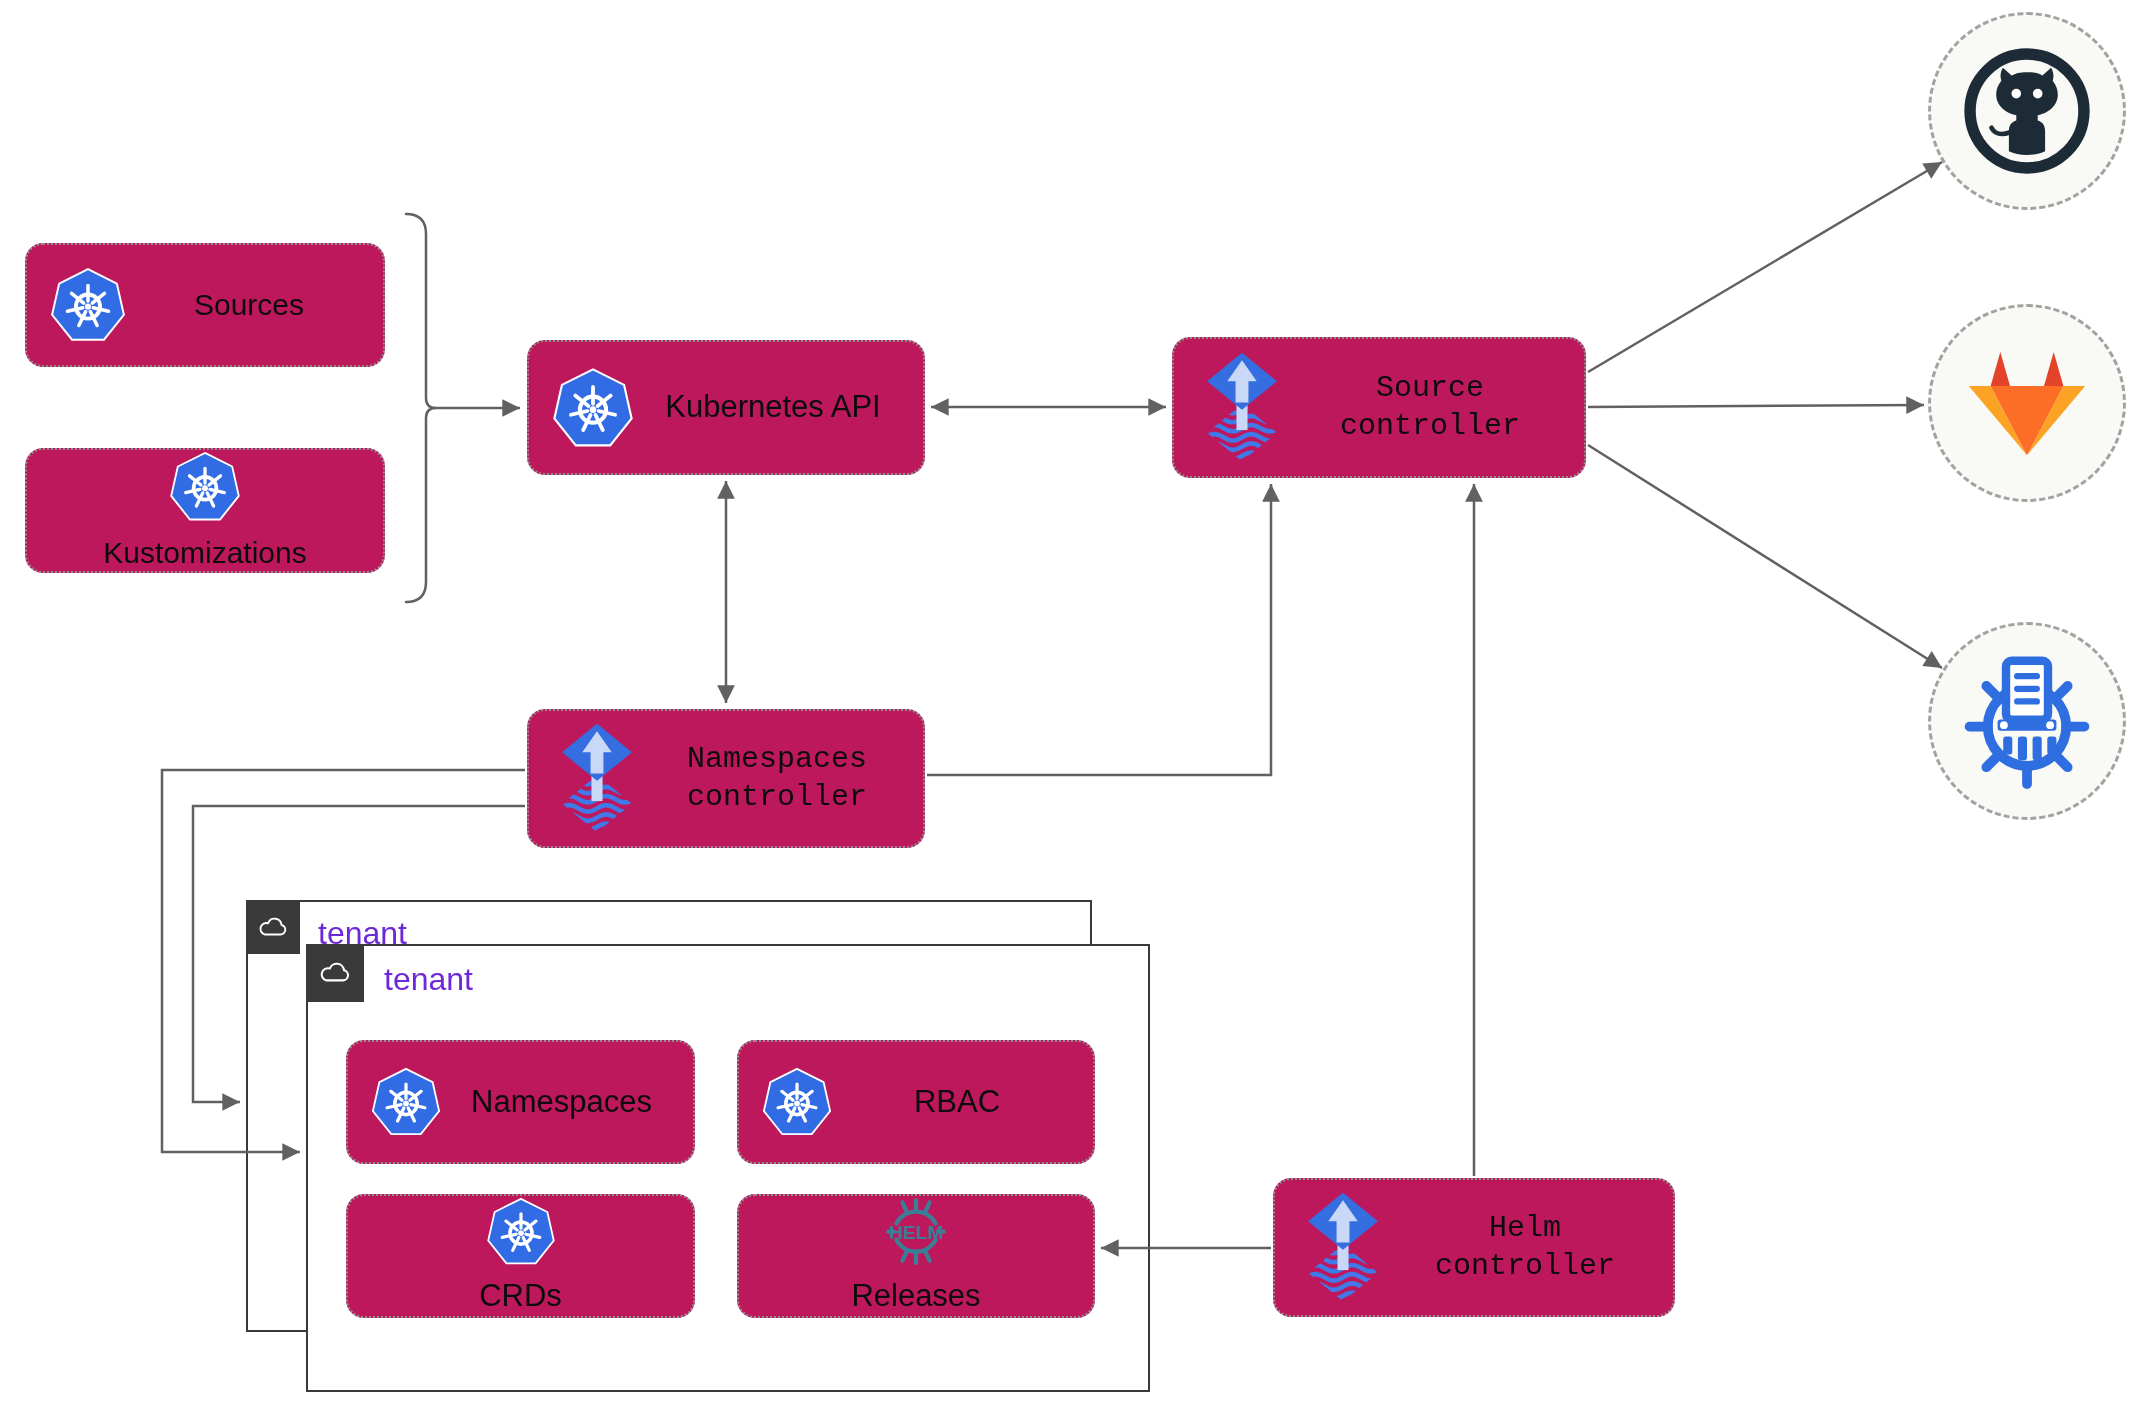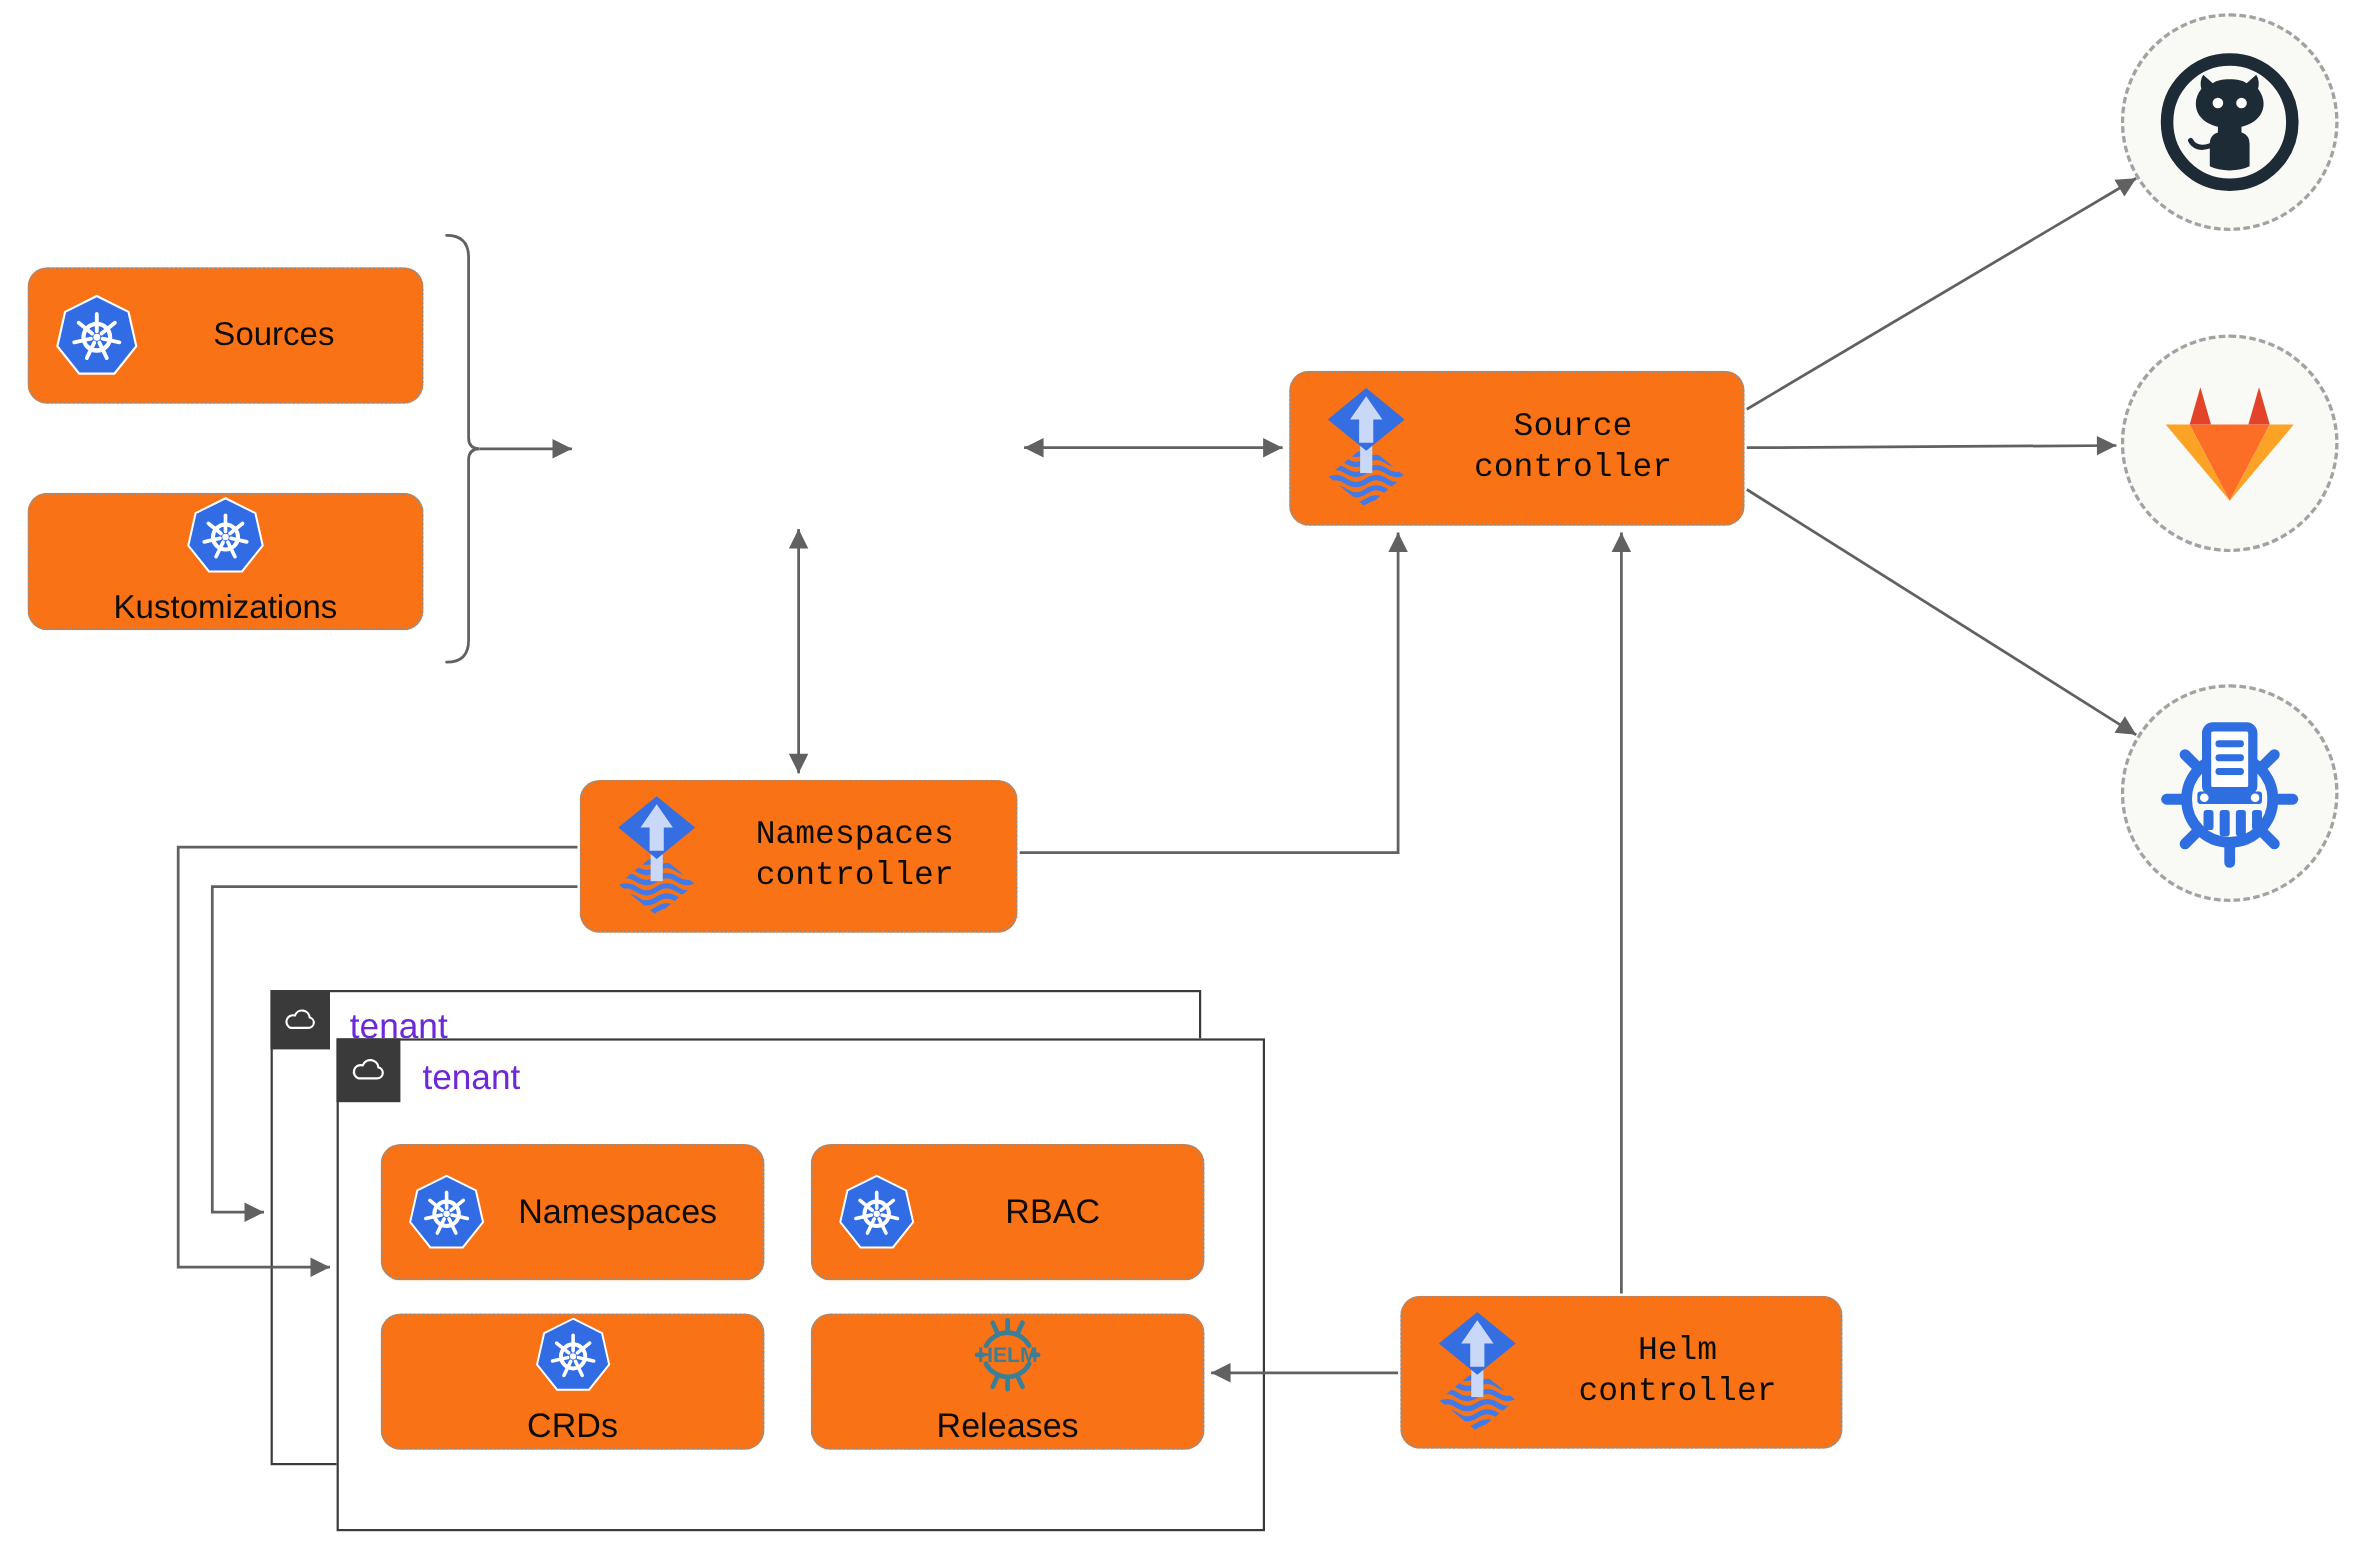--- a/index.html
+++ b/index.html
@@ -1,19 +1,19 @@
 <!DOCTYPE html>
 <html><head>
 <meta charset="utf-8">
 <style>
   html,body{margin:0;padding:0;background:#ffffff;}
   .canvas{position:relative;width:2144px;height:1407px;overflow:hidden;background:#ffffff;
           font-family:"Liberation Sans","DejaVu Sans",sans-serif;}
   
-  .node{position:absolute;display:flex;align-items:center;gap:10px;background:#f97316;
+  .node{position:absolute;display:flex;align-items:center;gap:10px;background:#be185d;
         border:2.5px dotted #8f8f8f;border-radius:18px;padding:0 22px;box-sizing:border-box;z-index:10;}
   .node .lbl{flex:1;text-align:center;font-size:30px;color:#0c0c0c;line-height:1.25;}
   .node .lbl .inner{display:inline-block;}
   .node.two .lbl .inner{max-width:205px;font-family:Liberation Mono, monospace;}
   .node.small .lbl{font-size:31px;}
   
   .tenant{position:absolute;background:#ffffff;border:2.5px solid #3a3a3a;box-sizing:border-box;z-index:4;}
   .badge{position:absolute;left:-2.5px;top:-2.5px;background:#3a3a3a;display:flex;align-items:center;justify-content:center;}
   .tlabel{position:absolute;font-size:32px;color:#6d28d9;}
   
@@ -94,20 +94,26 @@
     <div class="lbl"><span class="inner">Sources</span></div>
   </div>
 
   <div class="node" style="left:25px;top:448px;width:360px;height:125px;flex-direction:column;">
     <svg width="78" height="78" viewBox="0 0 100 100">
         <use href="#sym-k8s"></use>
       </svg>
     <div class="lbl"><span class="inner">Kustomizations</span></div>
   </div>
 
+  <div class="node" style="left:527px;top:340px;width:398px;height:135px;">
+    <svg width="84" height="84" viewBox="0 0 100 100">
+        <use href="#sym-k8s"></use>
+      </svg>
+    <div class="lbl" style="font-size:31px;"><span class="inner">Kubernetes API</span></div>
+  </div>
 
   <div class="node two" style="left:1172px;top:337px;width:414px;height:141px;">
     <svg width="92" height="114" viewBox="0 0 100 124">
         <use href="#sym-flux"></use>
       </svg>
     <div class="lbl"><span class="inner">Source controller</span></div>
   </div>
 
   <div class="node two" style="left:527px;top:709px;width:398px;height:139px;">
     <svg width="92" height="114" viewBox="0 0 100 124">

